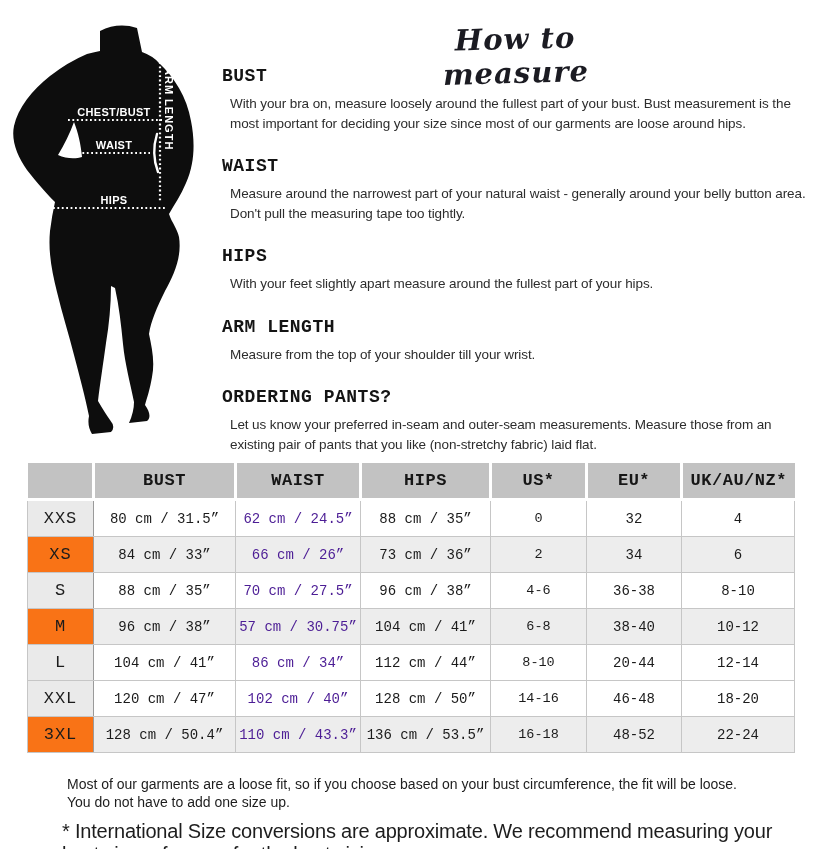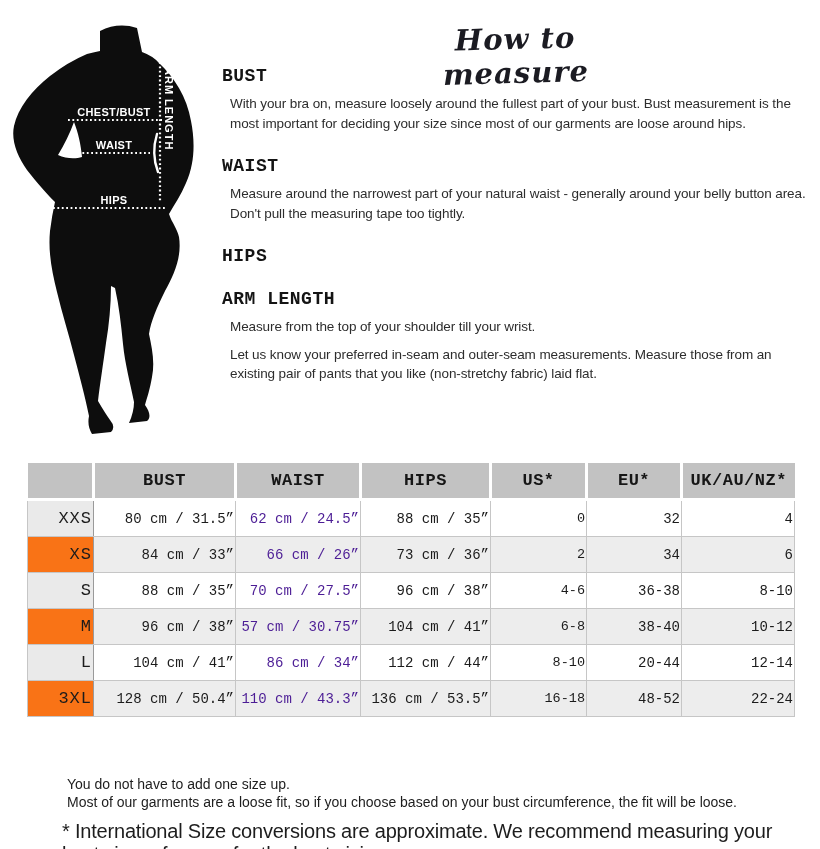--- a/index.html
+++ b/index.html
@@ -22,21 +22,21 @@
         table-layout:fixed;}
   table.size col.c-size{width:66px;}  table.size col.c-bust{width:142px;}
   table.size col.c-waist{width:125px;}table.size col.c-hips{width:130px;}
   table.size col.c-us{width:96px;}    table.size col.c-eu{width:95px;}
   table.size col.c-uk{width:113px;}
   table.size th{background:#c2c2c2;border:3px solid #ffffff;border-top:none;height:33px;
         font-family:"Liberation Mono","DejaVu Sans Mono",monospace;font-weight:bold;
         font-size:17px;color:#161616;letter-spacing:.5px;text-align:center;}
   table.size th:first-child{border-left:none;}
   table.size th:last-child{border-right:none;}
-  table.size td{height:33px;text-align:right;vertical-align:middle;background:#ffffff;
+  table.size td{height:33px;text-align:center;vertical-align:middle;background:#ffffff;
         border:1px solid #c6c6c6;font-family:"Liberation Mono","DejaVu Sans Mono",monospace;
         font-size:14px;color:#1b1b1b;}
   table.size td.size-cell{background:#eaeaea;font-size:17px;letter-spacing:1px;
         border-right:1.5px solid #9a9a9a;}
   table.size tr.alt td{background:#ededed;}
   table.size tr.alt td.size-cell{background:#f97316;}
   table.size td.waist-cell{color:#4c1d95;}
   table.size td.us-cell{font-size:13.5px;}
 
   
@@ -113,26 +113,28 @@
     <div class="sec">
       <h3>BUST</h3>
       <p>With your bra on, measure loosely around the fullest part of your bust. Bust measurement is the most important for deciding your size since most of our garments are loose around hips.</p>
     </div>
     <div class="sec">
       <h3>WAIST</h3>
       <p>Measure around the narrowest part of your natural waist - generally around your belly button area. Don't pull the measuring tape too tightly.</p>
     </div>
     <div class="sec">
       <h3>HIPS</h3>
+      <p>With your feet slightly apart measure around the fullest part of your hips.</p>
     </div>
     <div class="sec">
       <h3>ARM LENGTH</h3>
       <p>Measure from the top of your shoulder till your wrist.</p>
     </div>
     <div class="sec">
+      <h3>ORDERING PANTS?</h3>
       <p>Let us know your preferred in-seam and outer-seam measurements. Measure those from an existing pair of pants that you like (non-stretchy fabric) laid flat.</p>
     </div>
   </div>
 
   <table class="size">
     <colgroup>
       <col class="c-size">
         <col class="c-bust">
         <col class="c-waist">
         <col class="c-hips">
@@ -190,31 +192,40 @@
       </tr>
       <tr>
         <td class="size-cell">L</td>
         <td>104 cm / 41”</td>
         <td class="waist-cell">86 cm / 34”</td>
         <td>112 cm / 44”</td>
         <td class="us-cell">8-10</td>
         <td>20-44</td>
         <td>12-14</td>
       </tr>
+      <tr>
+        <td class="size-cell">XXL</td>
+        <td>120 cm / 47”</td>
+        <td class="waist-cell">102 cm / 40”</td>
+        <td>128 cm / 50”</td>
+        <td class="us-cell">14-16</td>
+        <td>46-48</td>
+        <td>18-20</td>
+      </tr>
       <tr class="alt">
         <td class="size-cell">3XL</td>
         <td>128 cm / 50.4”</td>
         <td class="waist-cell">110 cm / 43.3”</td>
         <td>136 cm / 53.5”</td>
         <td class="us-cell">16-18</td>
         <td>48-52</td>
         <td>22-24</td>
       </tr>
     </tbody>
   </table>
 
   <div class="note-fit">
+    <div>Most of our garments are a loose fit, so if you choose based on your bust circumference, the fit will be loose.</div>
     <div>You do not have to add one size up.</div>
-    <div>Most of our garments are a loose fit, so if you choose based on your bust circumference, the fit will be loose.</div>
   </div>
   <div class="note-intl">* International Size conversions are approximate. We recommend measuring your bust circumference for the best sizing.</div>
 
 </div>
 
 </body></html>

